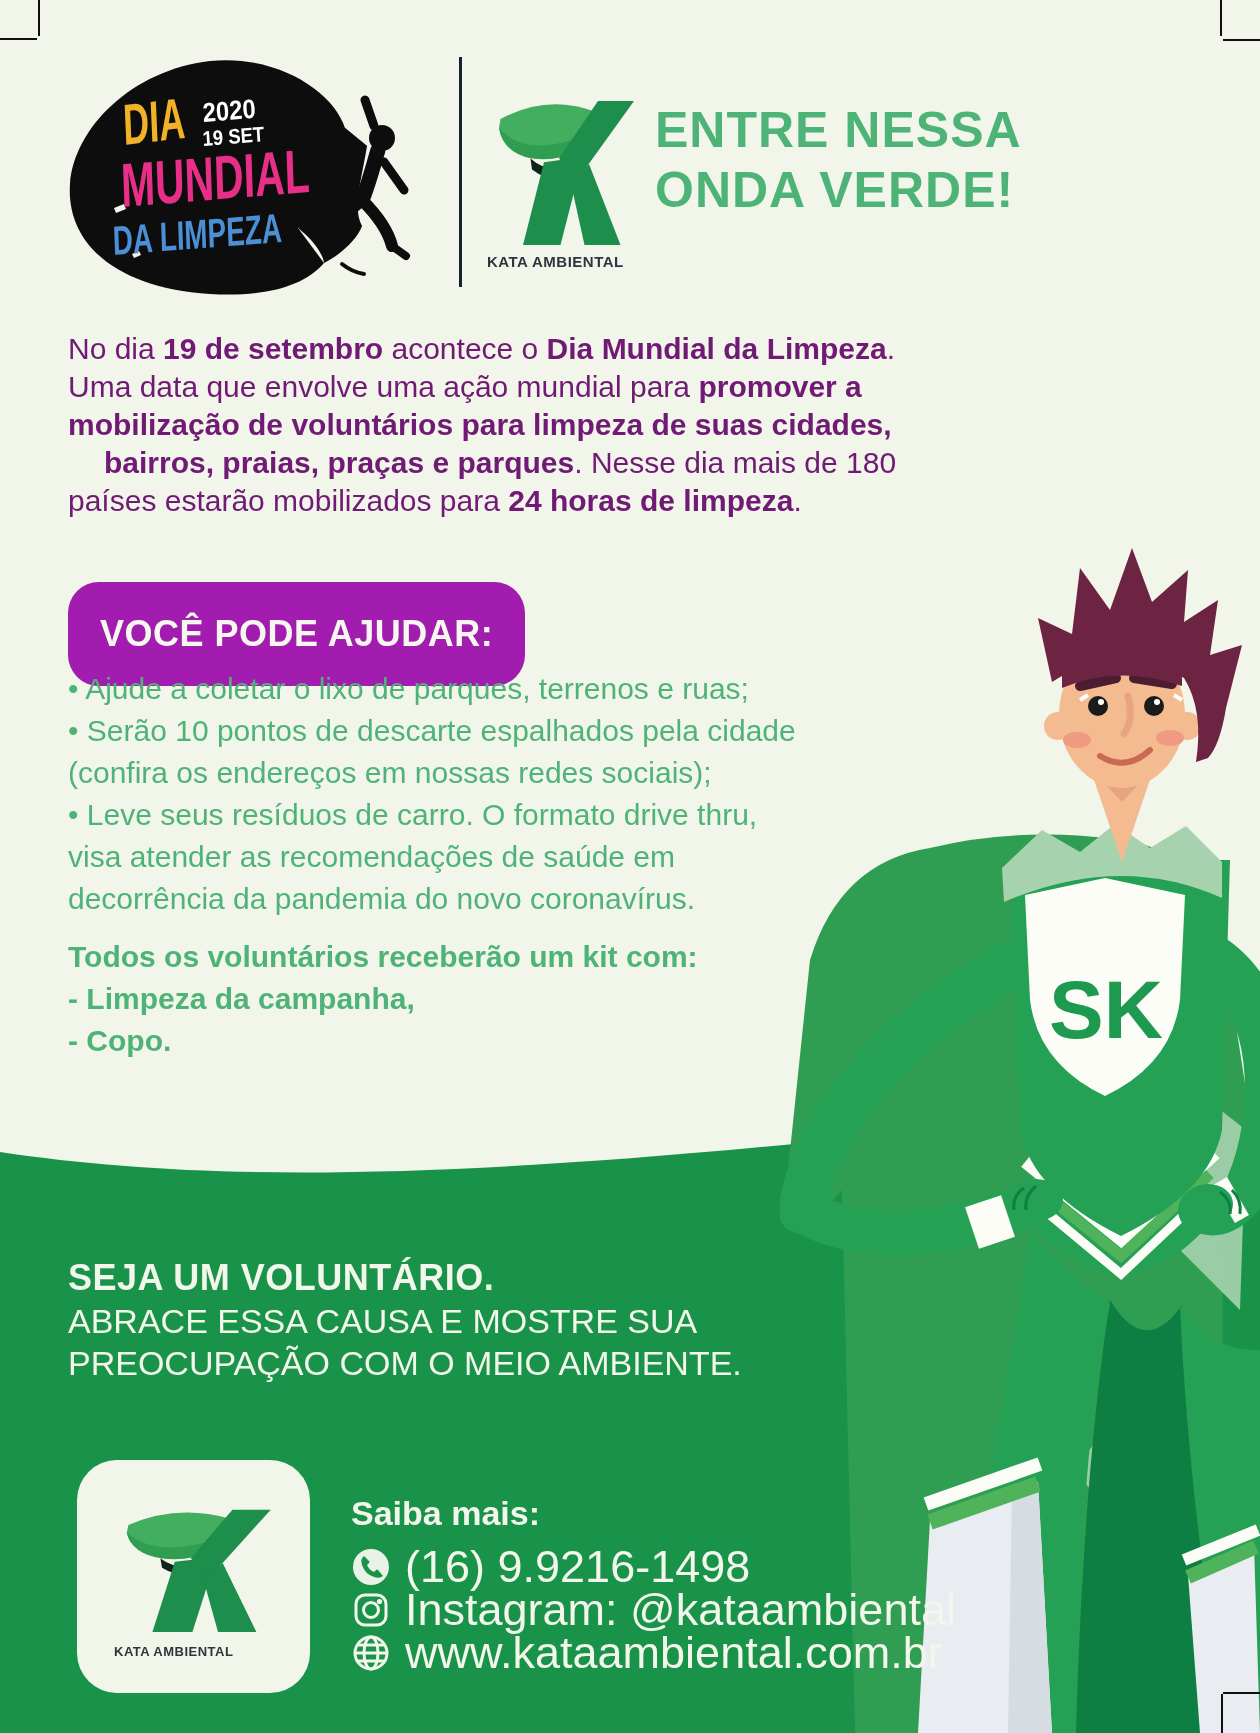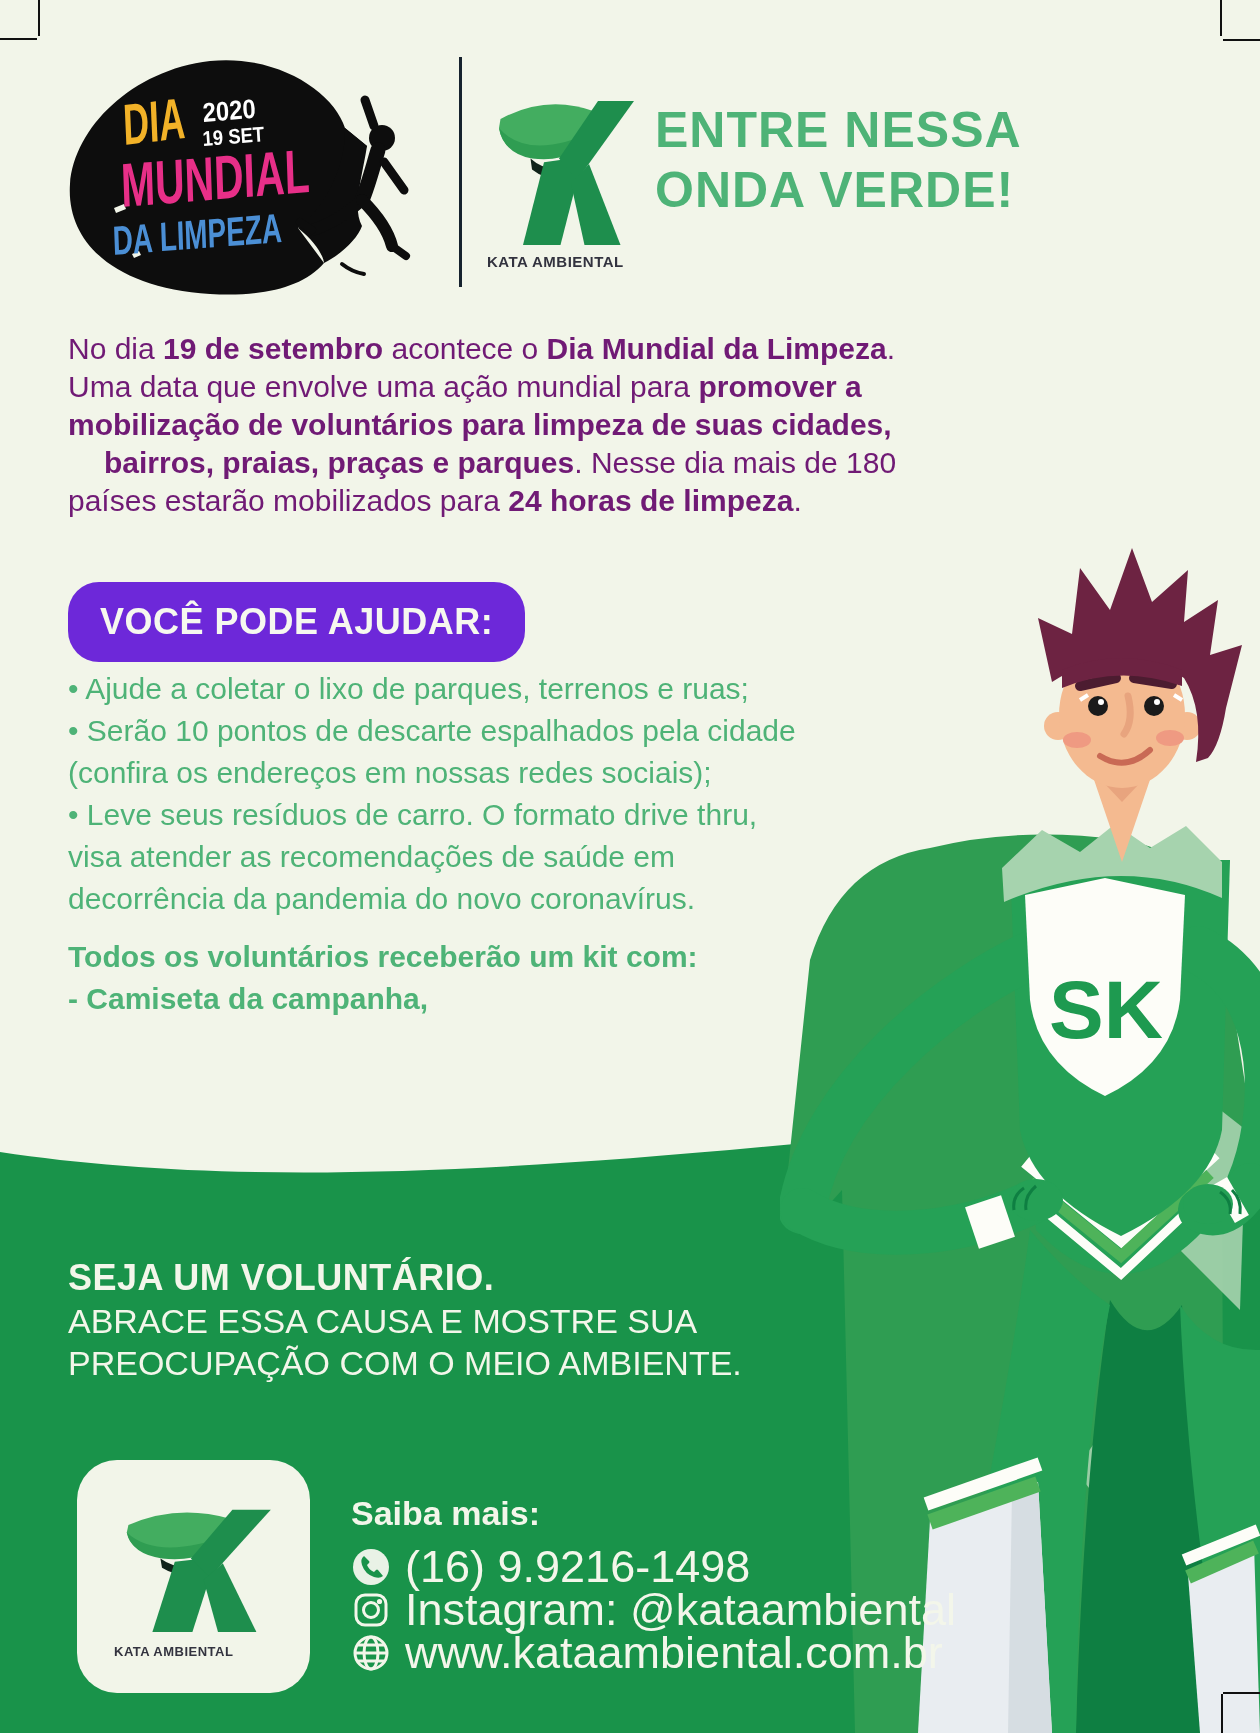--- a/index.html
+++ b/index.html
@@ -14,23 +14,23 @@
   .brand-label{font-weight:700;color:#33333f;text-align:left;white-space:nowrap;letter-spacing:.5px;}
   .slogan{position:absolute;left:655px;top:100px;color:#4eb377;font-weight:700;
           font-size:50px;line-height:60px;letter-spacing:1px;white-space:nowrap;}
 
   
   .intro{position:absolute;left:68px;top:330px;color:#701a75;font-size:30px;line-height:38px;z-index:3;}
   .intro .ln{white-space:nowrap;}
   .intro span{font-weight:400;}
 
   
-  .pill{position:absolute;left:68px;top:582px;height:72px;background:#6d28d9;border-radius:31px;
+  .pill{position:absolute;left:68px;top:582px;height:72px;background:#a21caf;border-radius:31px;
         color:#f6f8ef;font-weight:700;font-size:36px;letter-spacing:.5px;display:flex;
-        align-items:center;padding:4px 32px;z-index:3;white-space:nowrap;}
+        align-items:center;padding:16px 32px;z-index:3;white-space:nowrap;}
   .help{position:absolute;left:68px;top:668px;color:#4eb377;font-size:30px;line-height:42px;z-index:3;}
   .help .ln{white-space:nowrap;}
   .kit{position:absolute;left:68px;top:936px;color:#4eb377;font-size:30px;line-height:42px;
        font-weight:700;z-index:3;}
   .kit .ln{white-space:nowrap;}
 
   
   .band{position:absolute;left:0;top:1080px;width:1260px;height:653px;z-index:1;}
 
   
@@ -119,21 +119,22 @@
     <div class="ln">• Ajude a coletar o lixo de parques, terrenos e ruas;</div>
     <div class="ln">• Serão 10 pontos de descarte espalhados pela cidade</div>
     <div class="ln">(confira os endereços em nossas redes sociais);</div>
     <div class="ln">• Leve seus resíduos de carro. O formato drive thru,</div>
     <div class="ln">visa atender as recomendações de saúde em</div>
     <div class="ln">decorrência da pandemia do novo coronavírus.</div>
   </div>
 
   <div class="kit">
     <div class="ln">Todos os voluntários receberão um kit com:</div>
-    <div class="ln">- Camiseta da campanha,</div>
+    <div class="ln">- Limpeza da campanha,</div>
+    <div class="ln">- Copo.</div>
   </div>
 
   <svg class="band" viewBox="0 0 1260 653" preserveAspectRatio="none">
     <path fill="#19934a" d="M0,72 C280,114 620,90 1260,12 L1260,653 L0,653 Z"></path>
   </svg>
 
   <svg class="hero" viewBox="0 0 480 1203">
 
     <path fill="#2f9d52" d="M150,318 Q60,332 30,430 L8,640 Q4,692 26,700 L62,660 L75,1203 L445,1203 L442,680 Q472,650 466,560 L440,392 Q420,320 340,310 Q240,296 150,318 Z"></path>
     <polygon fill="#a6d3ae" opacity=".9" points="415,560 466,600 460,780 380,700"></polygon>

